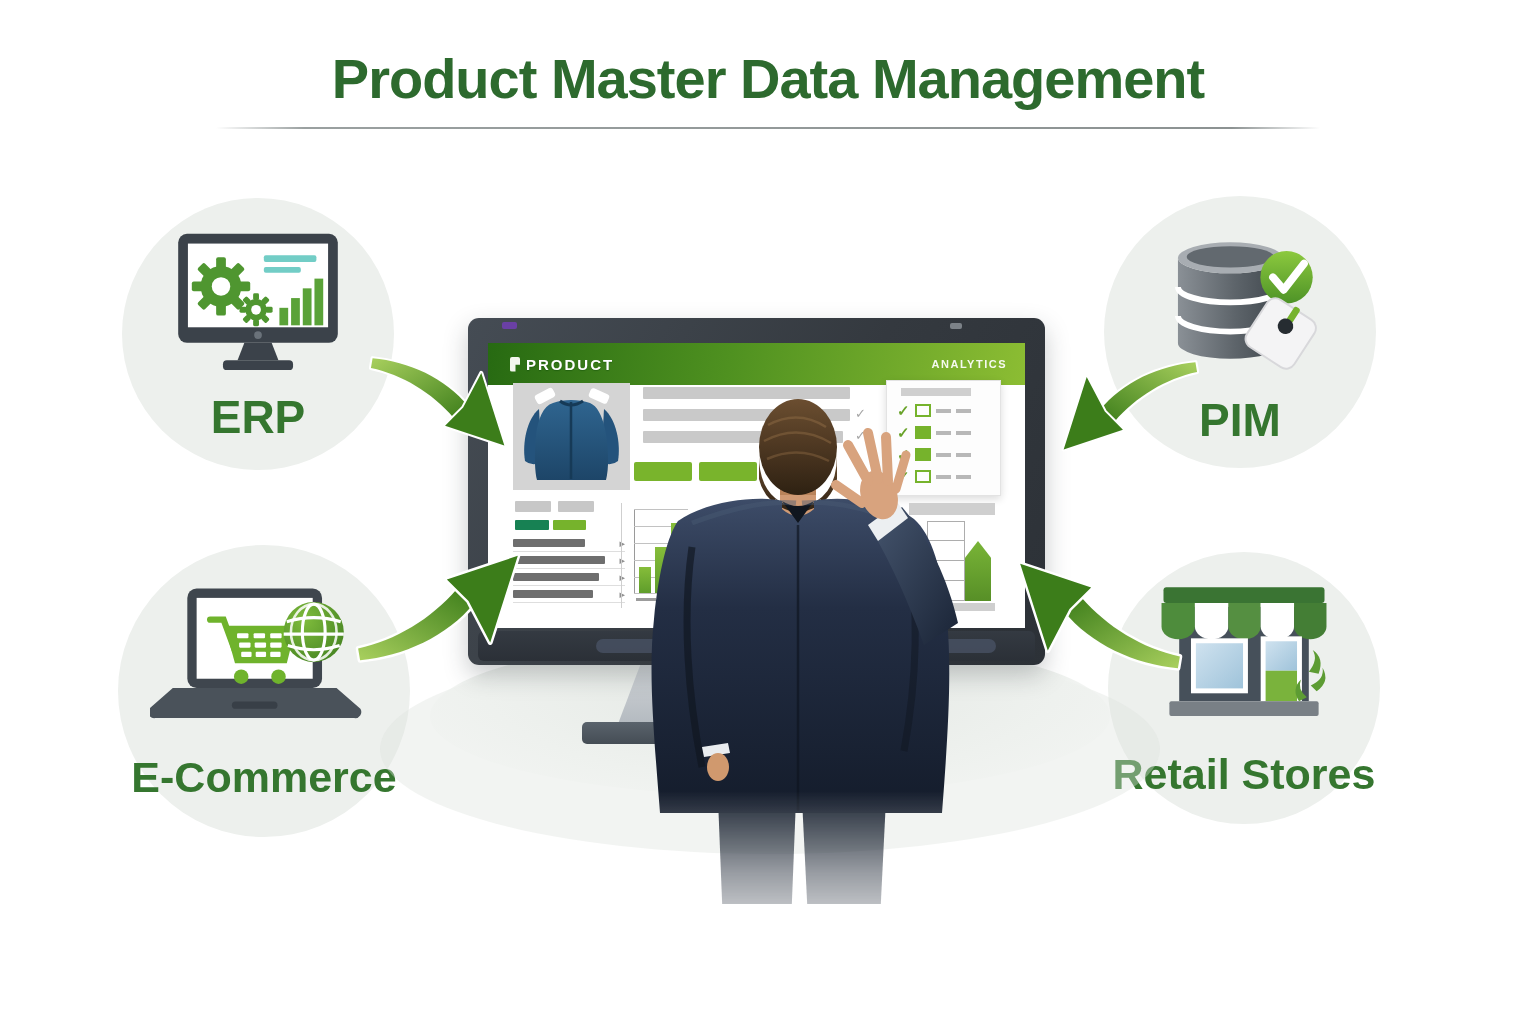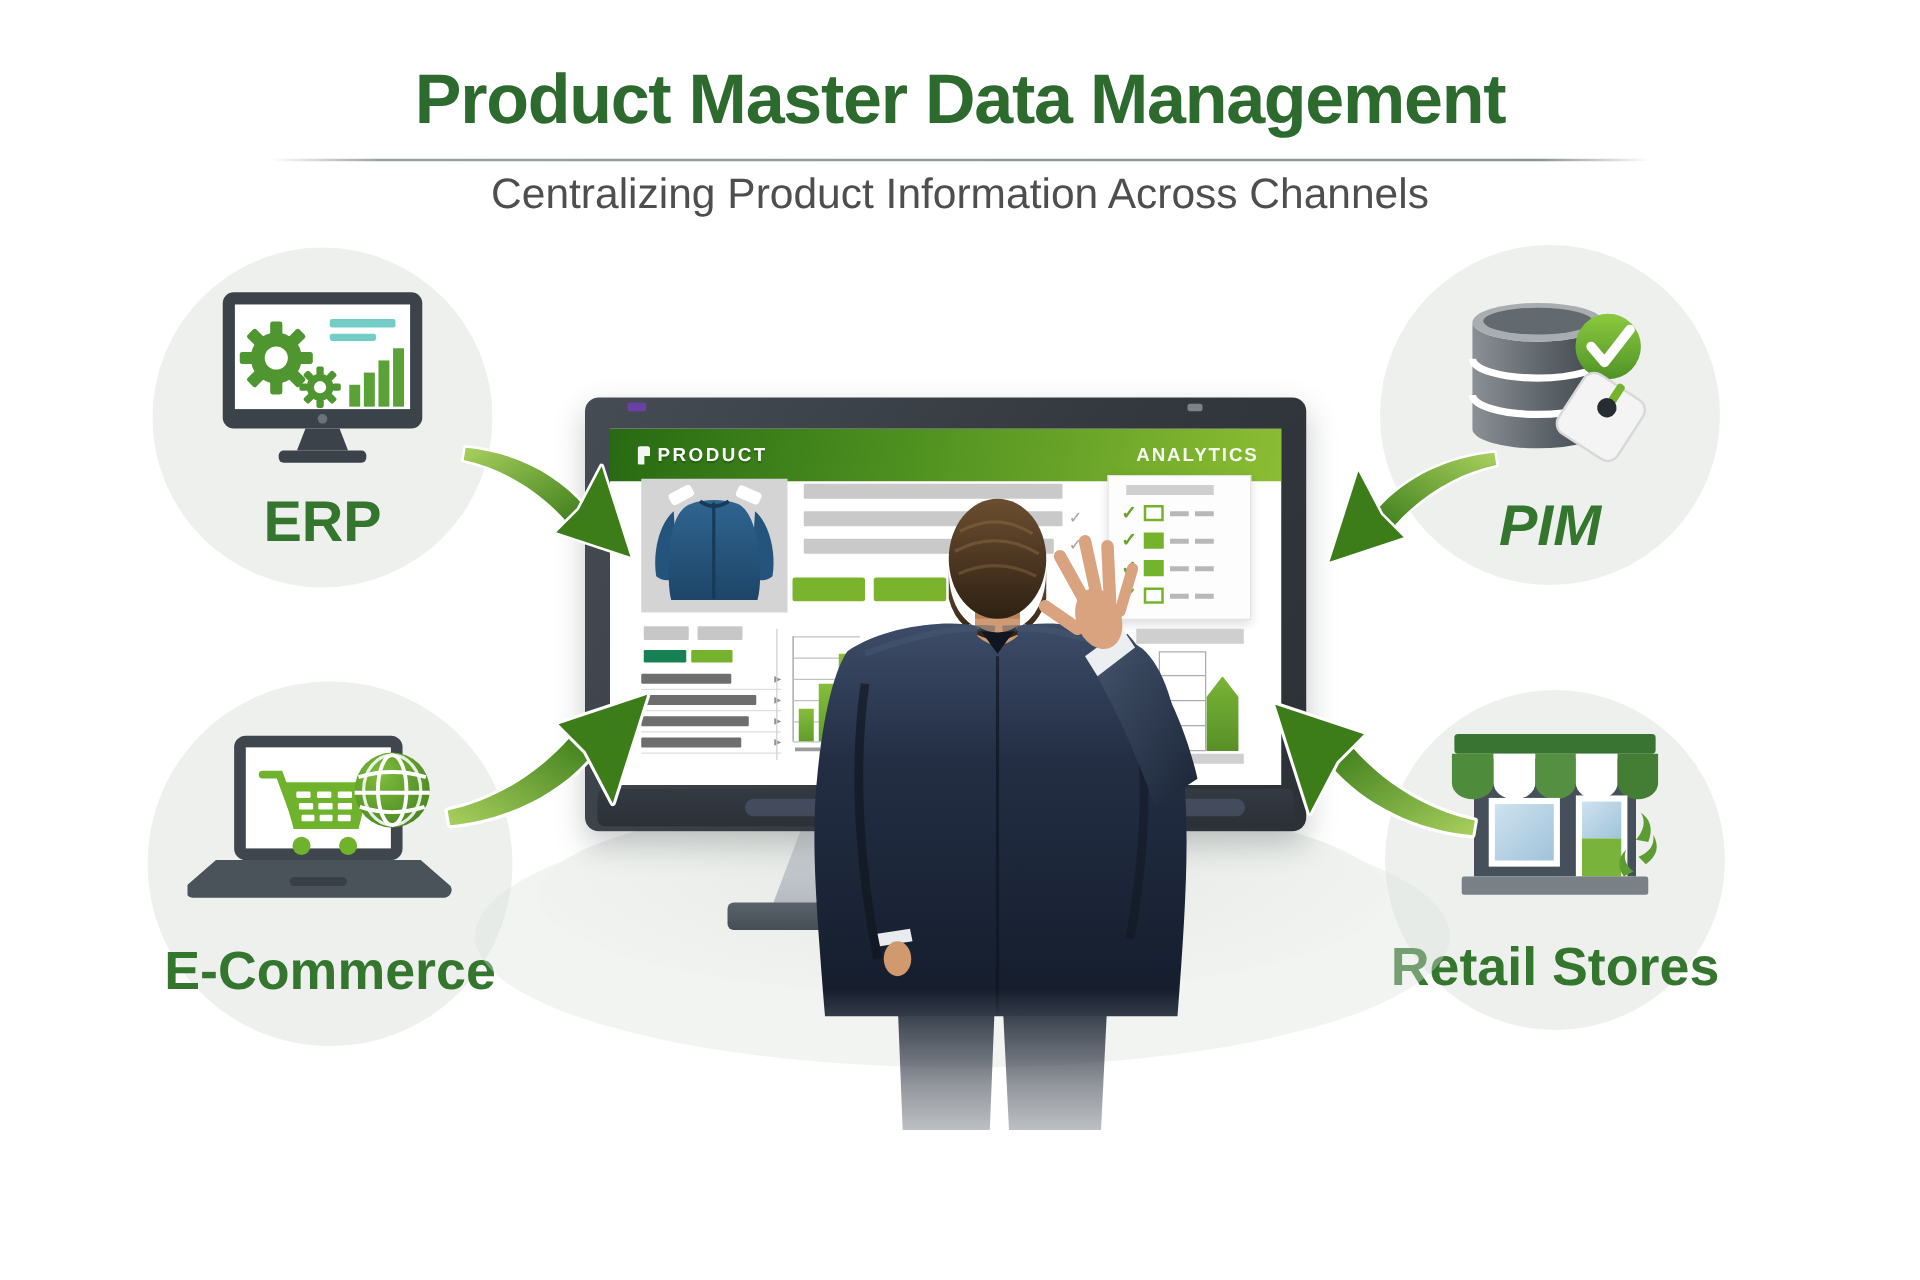--- a/index.html
+++ b/index.html
@@ -12,21 +12,21 @@
          color:#2d6a2e;letter-spacing:-1px;}
   #divider{top:127px;left:216px;width:1104px;height:2px;
            background:linear-gradient(90deg,rgba(150,150,150,0),#9aa0a0 8%,#8c9292 92%,rgba(150,150,150,0));}
   #subtitle{top:136px;left:0;width:100%;text-align:center;font-size:34px;color:#4e4e4e;}
 
   
   .node{border-radius:50%;background:#edf0ed;display:flex;flex-direction:column;
         align-items:center;justify-content:center;gap:12px;}
   .node-label{font-weight:bold;color:#35762f;line-height:1;}
   #node-erp{left:122px;top:198px;width:272px;height:272px;}
-  #node-pim{left:1104px;top:196px;width:272px;height:272px;font-style:italic;}
+  #node-pim{left:1104px;top:196px;width:272px;height:272px;}
   #node-ecom{left:118px;top:545px;width:292px;height:292px;}
   #node-retail{left:1108px;top:552px;width:272px;height:272px;}
 
   
   #swash2{left:380px;top:644px;width:780px;height:210px;border-radius:50%;
           background:rgba(222,227,222,.38);}
   #swash1{left:430px;top:636px;width:680px;height:160px;border-radius:50%;
           background:radial-gradient(ellipse at 50% 30%,#e4e8e4,#eef1ee 60%,rgba(255,255,255,0) 85%);}
 
   
@@ -50,21 +50,21 @@
 
   
   #navbar{left:0;top:0;width:100%;height:42px;
           background:linear-gradient(100deg,#276a12,#4f9120 45%,#8cbd33);
           display:flex;align-items:center;}
   #nav-brand{display:flex;align-items:center;gap:6px;margin-left:22px;}
   #nav-logo{width:10px;height:15px;background:#f3f6ee;border-radius:2px;
             clip-path:polygon(0 0,100% 0,100% 55%,55% 55%,55% 100%,0 100%);}
   #nav-product{color:#ffffff;font-weight:bold;font-size:15px;letter-spacing:2px;text-shadow:0 1px 1px rgba(0,60,0,.35);}
   #nav-analytics{margin-left:auto;margin-right:18px;color:rgba(255,255,255,.93);
-                 font-weight:bold;font-size:15px;letter-spacing:1.5px;}
+                 font-weight:bold;font-size:11px;letter-spacing:1.5px;}
 
   
   #product-image{left:25px;top:40px;width:117px;height:107px;background:#d4d4d4;}
   .chip{height:11px;background:#c7c7c7;border-radius:1px;}
   .swatch{height:10px;border-radius:1px;}
   #attr-list{left:25px;top:192px;width:112px;}
   .attr-row{display:flex;align-items:center;height:16px;border-bottom:1px solid #dedede;}
   .attr-bar{height:8px;background:#6e6e6e;border-radius:1px;}
   .attr-caret{margin-left:auto;color:#8f8f8f;font-size:11px;line-height:1;}
   #list-divider{left:133px;top:160px;width:1px;height:105px;background:#cfcfcf;}
@@ -106,21 +106,20 @@
        -webkit-mask-image:linear-gradient(to bottom,#000 0%,#000 63%,rgba(0,0,0,.45) 76%,transparent 90%);
        mask-image:linear-gradient(to bottom,#000 0%,#000 63%,rgba(0,0,0,.45) 76%,transparent 90%);}
 </style>
 </head>
 <body>
 
 <div id="canvas">
 
   <div class="abs" id="title">Product Master Data Management</div>
   <div class="abs" id="divider"></div>
-  <div class="abs" id="subtitle">Centralizing Product Information Across Channels</div>
 
   <div class="abs node" id="node-erp">
     <svg width="206" height="146" viewBox="0 0 200 150">
       <rect x="18" y="6" width="164" height="112" rx="9" fill="#3b424a"></rect>
       <rect x="28" y="16" width="144" height="86" fill="#ffffff"></rect>
       <circle cx="100" cy="110" r="4" fill="#6a727a"></circle>
       <path d="M86,118 L114,118 L121,136 L79,136 Z" fill="#3b424a"></path>
       <rect x="64" y="136" width="72" height="10" rx="4" fill="#3b424a"></rect>
       <g transform="translate(62,60)" fill="#4f9630">
         <g>

